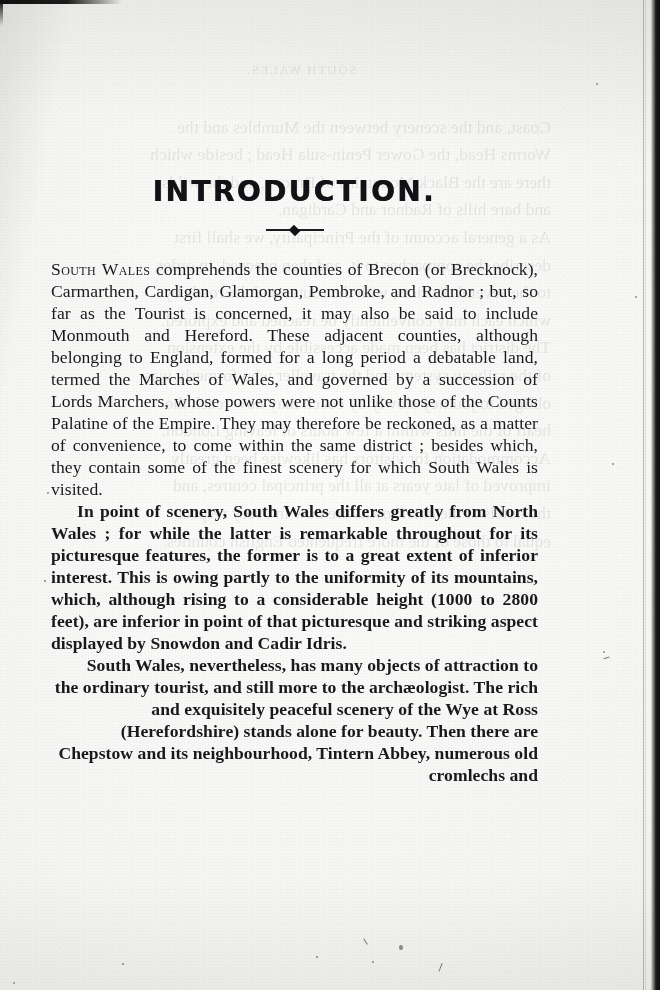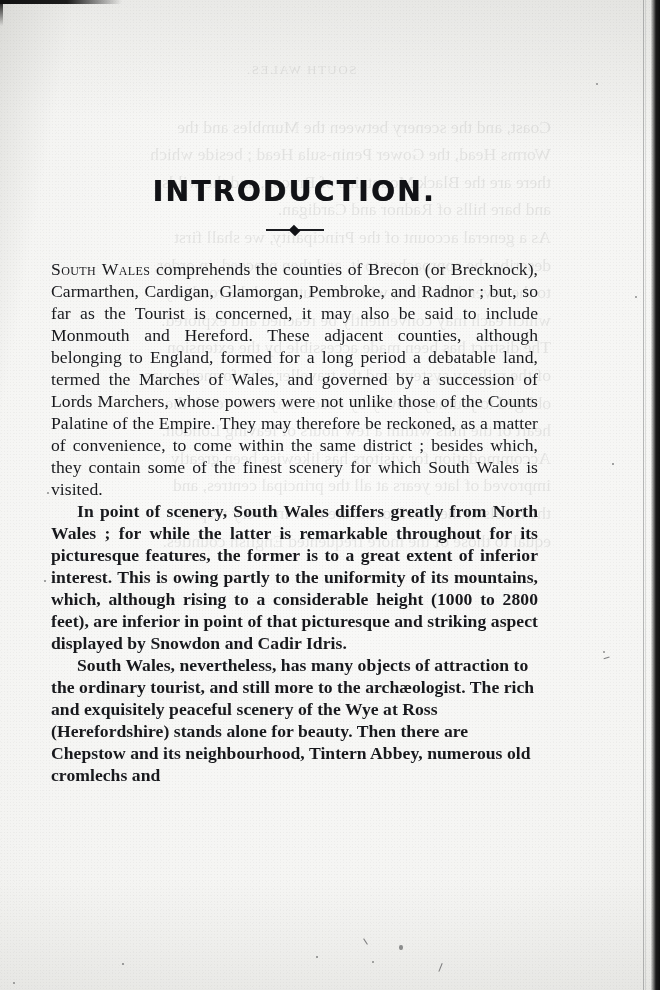--- a/index.html
+++ b/index.html
@@ -143,21 +143,21 @@
     line-height: 22px;
     text-align: justify;
     text-justify: inter-word;
     color: #18191d;
     letter-spacing: .05px;
     filter: blur(.12px);
   }
   .body-text p { margin: 0; }
   .body-text p + p { text-indent: 26px; font-weight: bold; }
   
-  .body-text p.tail { text-align: left; }
+  .body-text p.tail { text-align: right; }
 
   .smallcaps {
     font-variant: small-caps;
     letter-spacing: .4px;
   }
 
   
   .speck {
     position: absolute;
     background: #3b3c3e;

